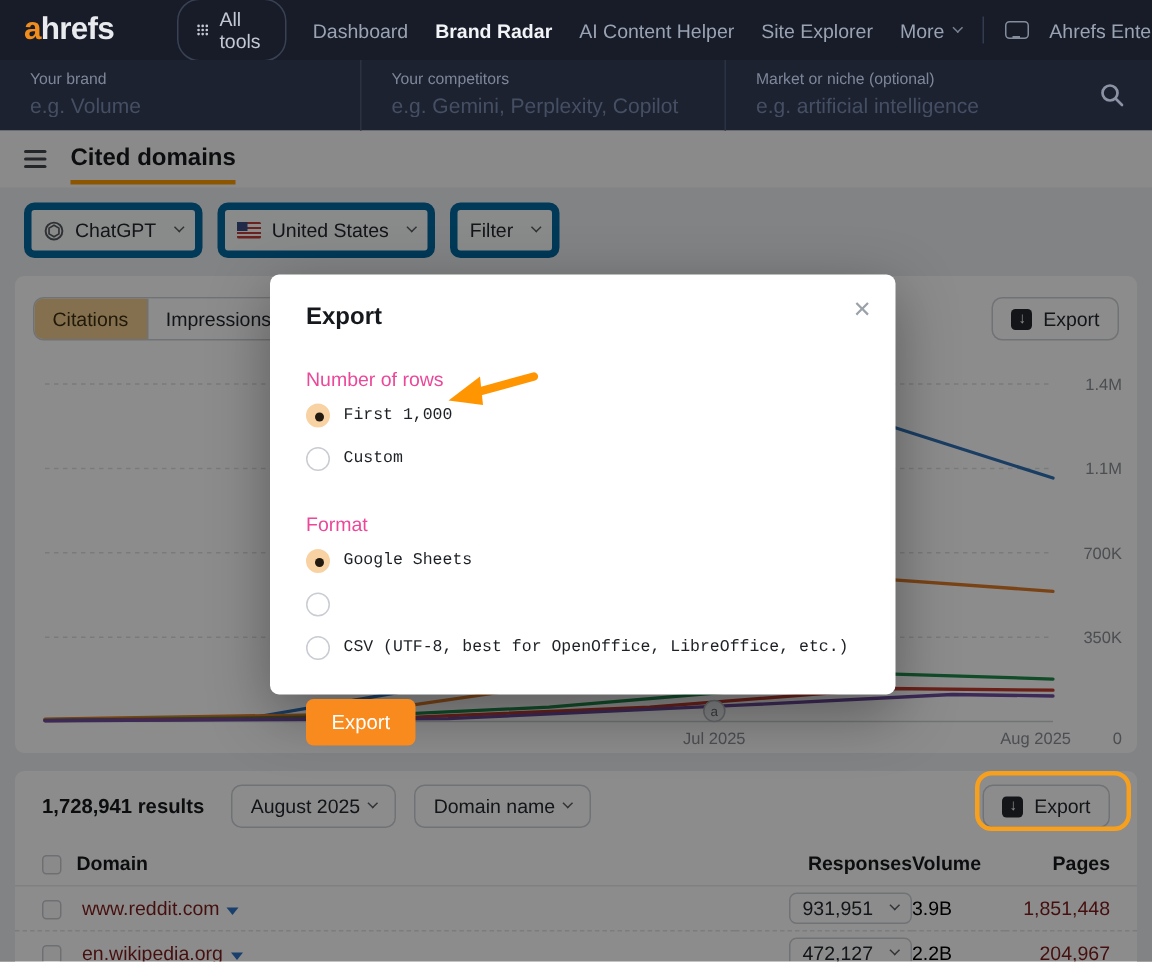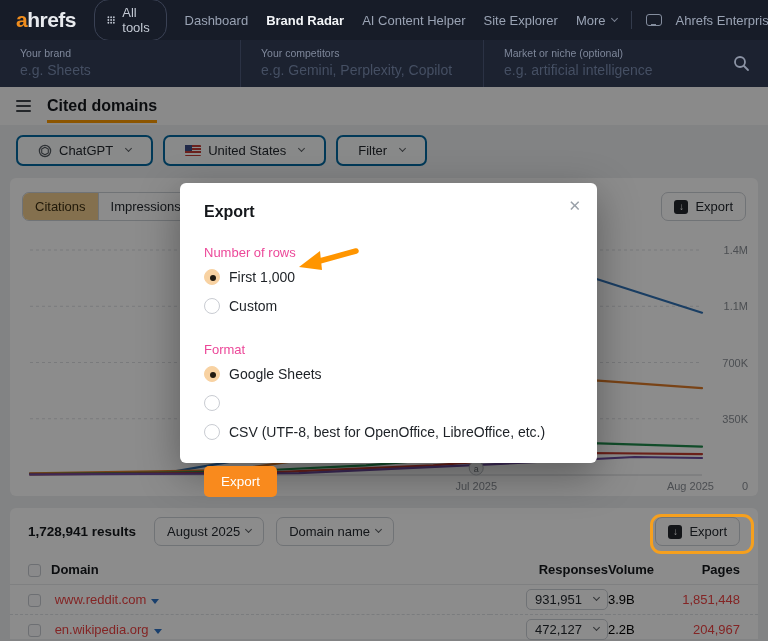--- a/index.html
+++ b/index.html
@@ -3,21 +3,21 @@
 <meta charset="utf-8">
 <style>
   * { margin:0; padding:0; box-sizing:border-box; }
   html,body { width:768px; height:641px; overflow:hidden; }
   body { font-family:"Liberation Sans", sans-serif; background:#edeef0; position:relative; }
 
   
   .topnav { height:40px; background:#171c28; display:flex; align-items:center; padding:0 16px; gap:18px; position:relative; z-index:10;}
   .logo { font-size:21px; font-weight:800; letter-spacing:-0.5px; color:#e8eaee; display:flex; }
   .logo .a { color:#f08d1d; }
-  .alltools { display:flex; align-items:center; gap:7px; border:1px solid #3a4154; border-radius:15px; padding:5px 12px; color:#c3c9d4; font-size:13px; cursor:pointer; }
+  .alltools { display:flex; align-items:center; gap:7px; border:1px solid #3a4154; border-radius:15px; padding:5px 12px; color:#c3c9d4; font-size:13px; cursor:pointer;margin-left:24px; }
   .navlink { color:#9aa3b4; font-size:13px; cursor:pointer; white-space:nowrap; display:flex; align-items:center;}
   .navlink.active { color:#f2f4f7; font-weight:700; }
   .nav-right { margin-left:auto; display:flex; align-items:center; gap:14px; }
   .nav-divider { width:1px; height:18px; background:#333b4c; }
   .laptop { width:16px; height:12px; border:1.6px solid #848d9e; border-radius:3px; position:relative; }
   .laptop::after { content:""; position:absolute; left:4px; bottom:-1px; width:5px; height:2px; background:#848d9e; }
   .chev { display:inline-block; width:5px; height:5px; border-right:1.5px solid currentColor; border-bottom:1.5px solid currentColor; transform:rotate(45deg); margin-left:6px; position:relative; top:-2px; opacity:.75; }
 
   
   .searchbar { height:47px; background:#1c2230; display:flex; position:relative; z-index:10; }
@@ -29,21 +29,21 @@
   .sfield .ph { font-size:14px; color:#454f63; white-space:nowrap; overflow:hidden; }
   .search-ico-wrap { flex:1; display:flex; align-items:center; justify-content:flex-end; padding-right:18px; }
 
   
   .content { position:relative; }
   .page-header { background:#fbfbfc; height:38px; display:flex; align-items:center; padding:0 16px; gap:16px; }
   .burger { display:flex; flex-direction:column; gap:3px; cursor:pointer; }
   .burger span { width:15px; height:2px; background:#43474d; border-radius:1px; }
   .page-title { font-size:16px; font-weight:700; color:#15181c; padding-bottom:5px; border-bottom:3px solid #ff9b00; margin-top:8px; }
   .filterbar { padding:10px 16px 12px; display:flex; gap:10px; }
-  .fbtn { display:flex; align-items:center; gap:7px; background:#fafbfb; border:2px solid #0369a1; border-radius:7px; padding:6px 20px; font-size:13px; color:#24292f; cursor:pointer; }
+  .fbtn { display:flex; align-items:center; gap:7px; background:#fafbfb; border:5px solid #0369a1; border-radius:7px; padding:6px 8px; font-size:13px; color:#24292f; cursor:pointer; }
   .flag { width:16px; height:11px; background:repeating-linear-gradient(#c43c35 0 1.6px,#fff 1.6px 3.2px); position:relative; border-radius:1px; }
   .flag::after { content:""; position:absolute; left:0; top:0; width:7px; height:6px; background:#3c4e86; }
 
   
   .chart-card { margin:0 10px; background:#fff; border-radius:6px; height:318px; position:relative; }
   .chart-toolbar { position:absolute; top:14px; left:12px; right:12px; display:flex; justify-content:space-between; z-index:2; }
   .seg { display:flex; border:1px solid #cdd1d7; border-radius:7px; overflow:hidden; }
   .seg .tab { padding:6px 12px; font-size:13px; background:#fff; color:#24292f; cursor:pointer; }
   .seg .tab.selected { background:#f1cd8e; color:#3c2e12; }
   .seg .tab + .tab { border-left:1px solid #cdd1d7; }
@@ -58,31 +58,31 @@
   .rbtn { display:flex; align-items:center; background:#fff; border:1px solid #cdd1d7; border-radius:7px; padding:6px 12px; font-size:13px; color:#24292f; cursor:pointer; }
   .results-bar .exportbtn { margin-left:auto; }
   table.data { width:100%; border-collapse:collapse; font-size:13px; }
   table.data th { font-weight:700; color:#15181c; padding:7px 0; border-bottom:1px solid #e7e9ec; }
   table.data td { padding:4px 0; border-bottom:1px dashed #dfe2e6; }
   th.c-dom, td.c-dom { text-align:left; }
   .c-resp { text-align:right; width:118px; }
   .c-vol { text-align:left; width:62px; }
   .c-pages { text-align:right; width:88px; padding-right:18px !important; }
   .cb { display:inline-block; width:13px; height:13px; border:1px solid #c7cbd1; border-radius:3px; background:#fcfcfd; vertical-align:middle; margin:0 10px 0 18px; cursor:pointer;}
-  a.dlink { color:#ef4444; text-decoration:none; cursor:pointer; }
+  a.dlink { color:#7f1d1d; text-decoration:none; cursor:pointer; }
   .tri { display:inline-block; width:0; height:0; border-left:4px solid transparent; border-right:4px solid transparent; border-top:5px solid #2e74c6; margin-left:5px; }
   .resp-pill { display:inline-flex; align-items:center; gap:6px; border:1px solid #cdd1d7; border-radius:5px; padding:2px 8px; color:#24292f; cursor:pointer; }
 
   
   .overlay { position:absolute; left:0; right:0; top:87px; bottom:0; background:rgba(0,0,0,0.45); z-index:30; }
   .modal { position:absolute; left:180px; top:183px; width:417px; height:280px; background:#fff; border-radius:6px; box-shadow:0 12px 40px rgba(0,0,0,.35); z-index:40; padding:20px 24px 0; }
   .modal-close { position:absolute; top:14px; right:16px; font-size:15px; color:#9aa1a9; cursor:pointer; }
   .modal-title { font-size:16px; font-weight:700; color:#15181c; }
   .group-label { font-size:13px; color:#ec4899; margin-top:24px; }
-  .radio-row { display:flex; align-items:center; gap:9px; height:24px; margin-top:5px; font-size:14px; color:#1d2126; cursor:pointer; }
+  .radio-row { display:flex; align-items:center; gap:9px; height:24px; margin-top:5px; font-size:11px; color:#1d2126; cursor:pointer;font-family:Liberation Mono, monospace; }
   .radio { width:16px; height:16px; border-radius:50%; border:1px solid #c9ccd2; background:#fff; position:relative; flex:0 0 16px;}
   .radio.on { background:#f8d2a2; border-color:#f8d2a2; }
   .radio.on::after { content:""; position:absolute; left:5px; top:5px; width:6px; height:6px; border-radius:50%; background:#221a10; }
   .modal-btns { display:flex; gap:14px; margin-top:22px; }
   .btn-primary { background:#f98a1d; color:#fff; border:none; border-radius:5px; padding:8px 17px; font-size:13.5px; font-family:inherit; cursor:pointer; }
   .btn-secondary { background:#fff; color:#1d2126; border:1px solid #cdd1d7; border-radius:5px; padding:8px 17px; font-size:13.5px; font-family:inherit; cursor:pointer; }
 
   
   .annot-arrow { position:absolute; left:296px; top:242px; z-index:50; }
   .annot-ring { position:absolute; left:650px; top:514px; width:104px; height:40px; border:3.5px solid #f6a01e; border-radius:11px; z-index:50; }
@@ -124,21 +124,21 @@
     <div class="laptop"></div>
     <span class="navlink">
         <span>Ahrefs Enterprise</span>
       </span>
   </div>
 </div>
 
 <div class="searchbar">
   <div class="sfield f1">
     <div class="lbl">Your brand</div>
-    <div class="ph">e.g. Sheets</div>
+    <div class="ph">e.g. Volume</div>
   </div>
   <div class="sfield f2">
     <div class="lbl">Your competitors</div>
     <div class="ph">e.g. Gemini, Perplexity, Copilot</div>
   </div>
   <div class="sfield f3">
     <div class="lbl">Market or niche (optional)</div>
     <div class="ph">e.g. artificial intelligence</div>
   </div>
   <div class="search-ico-wrap">

